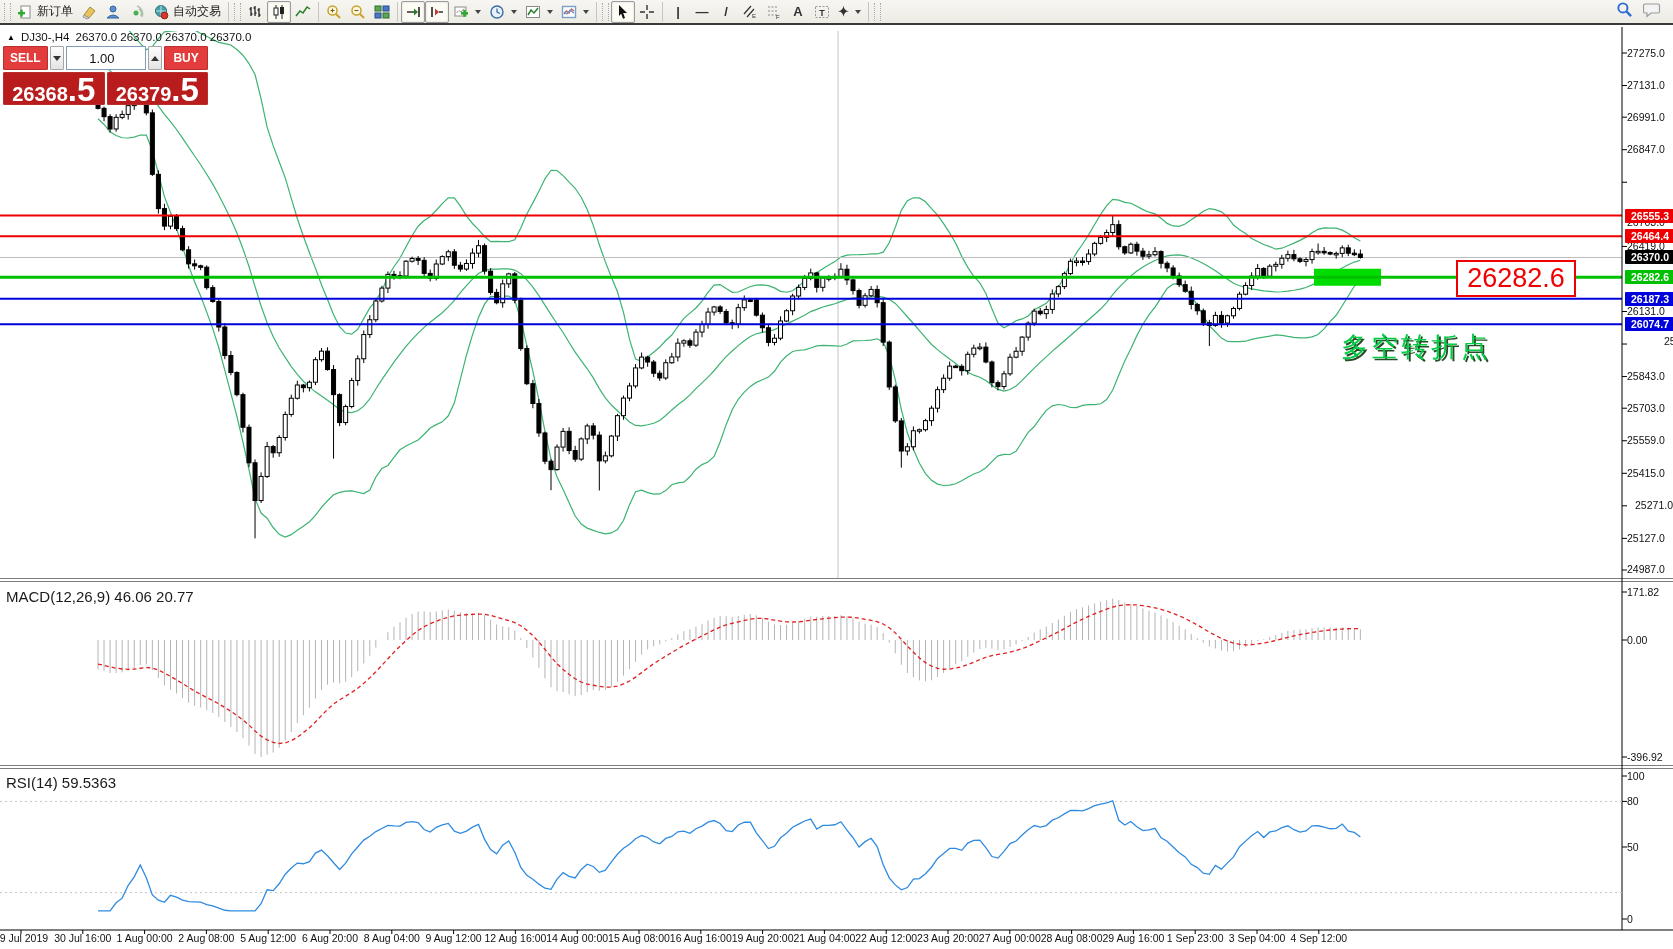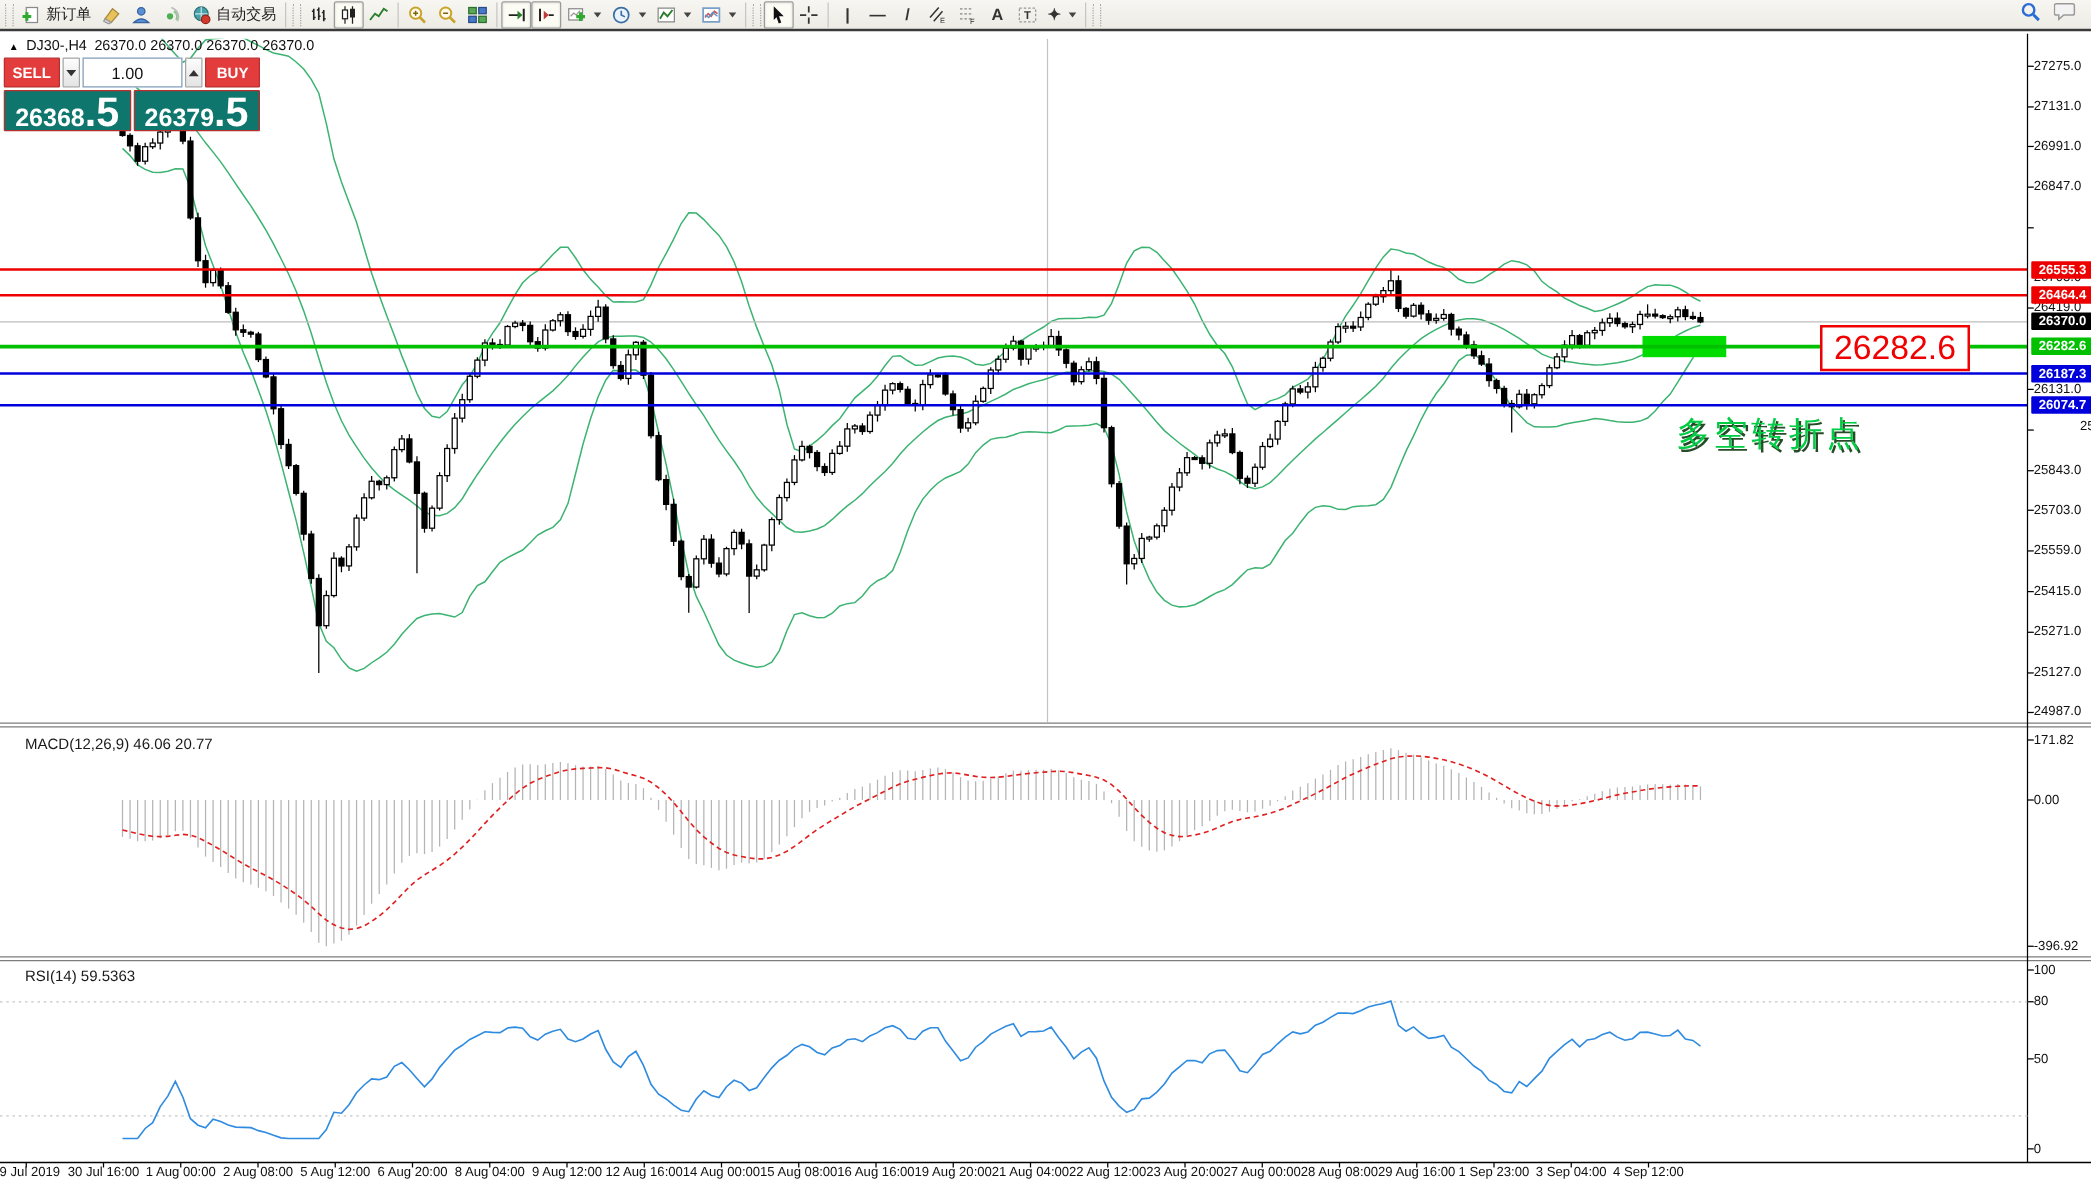--- a/index.html
+++ b/index.html
@@ -30,25 +30,25 @@
   .tp-row1{display:flex;height:24px;gap:2px;}
   .tp-sell-btn,.tp-buy-btn{width:53px;background:#e23d3c;border:1px solid #b92f2e;color:#fff;
         font-family:"Liberation Sans",sans-serif;font-size:12px;font-weight:600;border-radius:1px;}
   .tp-spin{width:18px;background:linear-gradient(#fdfdfd,#e4e4e4);border:1px solid #a5a5a5;border-radius:1px;
         display:flex;align-items:center;justify-content:center;padding:0;}
   .caret-down{width:0;height:0;border-left:4px solid transparent;border-right:4px solid transparent;border-top:5px solid #333;}
   .caret-up{width:0;height:0;border-left:4px solid transparent;border-right:4px solid transparent;border-bottom:5px solid #333;}
   .tp-vol{width:66px;border:1px solid #7f9db9;text-align:center;padding-right:10px;font-size:13px;
         font-family:"Liberation Sans",sans-serif;color:#111;}
   .tp-row2{display:flex;gap:2px;margin-top:2px;height:33px;}
-  .tp-price{flex:1;background:#0f766e;border:1px solid #b92f2e;color:#fff;display:flex;align-items:baseline;
+  .tp-price{flex:1;background:#b91c1c;border:1px solid #b92f2e;color:#fff;display:flex;align-items:baseline;
         justify-content:center;font-weight:bold;font-size:20px;padding-top:2px;border-radius:1px;}
   .tp-price .big{font-size:33px;line-height:0.9;}
   
-  .panel-header{position:absolute;left:20px;font-size:12px;color:#1a1a1a;z-index:4;}
+  .panel-header{position:absolute;left:6px;font-size:15px;color:#1a1a1a;z-index:4;}
   
   .tick-label{position:absolute;left:1627px;width:46px;height:13px;font-size:10.5px;color:#111;line-height:13px;}
   .line-label{position:absolute;left:1625px;width:50px;height:14px;font-size:10.5px;color:#fff;line-height:14px;
               text-align:center;font-weight:bold;border-radius:1px;}
   .time-label{position:absolute;top:932px;width:72px;text-align:center;font-size:10.5px;color:#111;}
   .scale-label{position:absolute;left:1627px;width:46px;height:12px;font-size:10.5px;color:#111;line-height:12px;}
   
   .price-callout{position:absolute;left:1456px;top:260px;width:116px;height:33px;background:#fff;
        border:2px solid #f00000;color:#f00000;font-size:27px;display:flex;align-items:center;justify-content:center;z-index:5;}
   .cn-note{position:absolute;left:1341px;top:329px;font-size:27px;font-weight:normal;letter-spacing:3px;
@@ -1057,21 +1057,21 @@
       <div class="tick-label" style="top: 110.673px;">26991.0</div>
       <div class="tick-label" style="top: 143.211px;">26847.0</div>
       <div class="tick-label" style="top: 175.75px; margin-top: 40px;">26703.0</div>
       <div class="tick-label" style="top: 239.923px;">26419.0</div>
       <div class="tick-label" style="top: 304.999px;">26131.0</div>
       <div class="tick-label" style="top: 335px; margin-left: 37px;">25987.0</div>
       <div class="tick-label" style="top: 370.076px;">25843.0</div>
       <div class="tick-label" style="top: 401.711px;">25703.0</div>
       <div class="tick-label" style="top: 434.249px;">25559.0</div>
       <div class="tick-label" style="top: 466.787px;">25415.0</div>
-      <div class="tick-label" style="top: 499.326px;">25271.0</div>
+      <div class="tick-label" style="top: 499.326px; text-align: right;">25271.0</div>
       <div class="tick-label" style="top: 531.864px;">25127.0</div>
       <div class="tick-label" style="top: 563.499px;">24987.0</div>
       <div class="line-label" style="top: 208.624px; background: rgb(238, 0, 0);">26555.3</div>
       <div class="line-label" style="top: 229.164px; background: rgb(238, 0, 0);">26464.4</div>
       <div class="line-label" style="top: 250.495px; background: rgb(0, 0, 0);">26370.0</div>
       <div class="line-label" style="top: 270.244px; background: rgb(0, 192, 0);">26282.6</div>
       <div class="line-label" style="top: 291.778px; background: rgb(0, 0, 221);">26187.3</div>
       <div class="line-label" style="top: 317.221px; background: rgb(0, 0, 221);">26074.7</div>
       <div class="time-label" style="left: -15px;">29 Jul 2019</div>
       <div class="time-label" style="left: 46.8px;">30 Jul 16:00</div>

